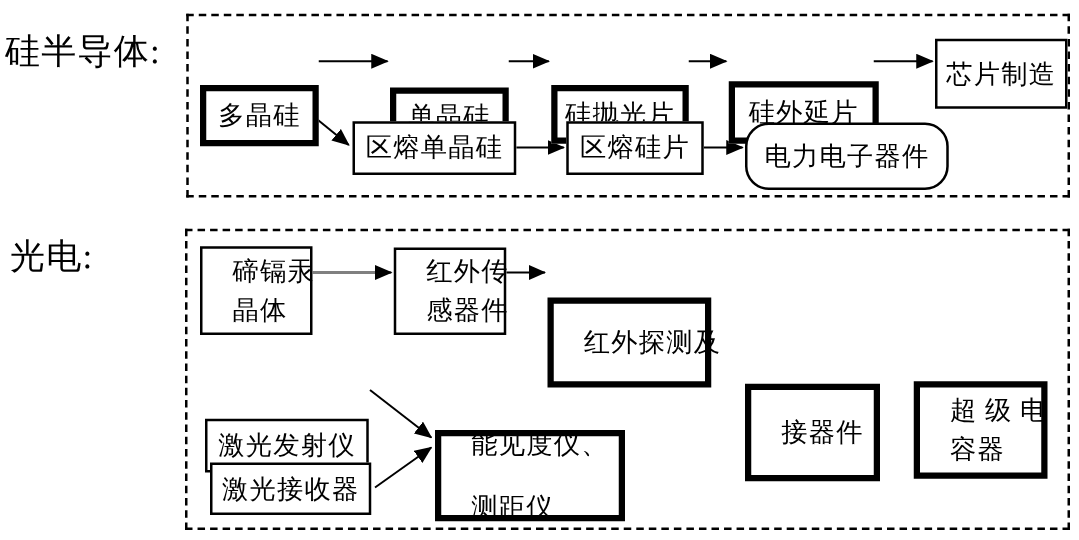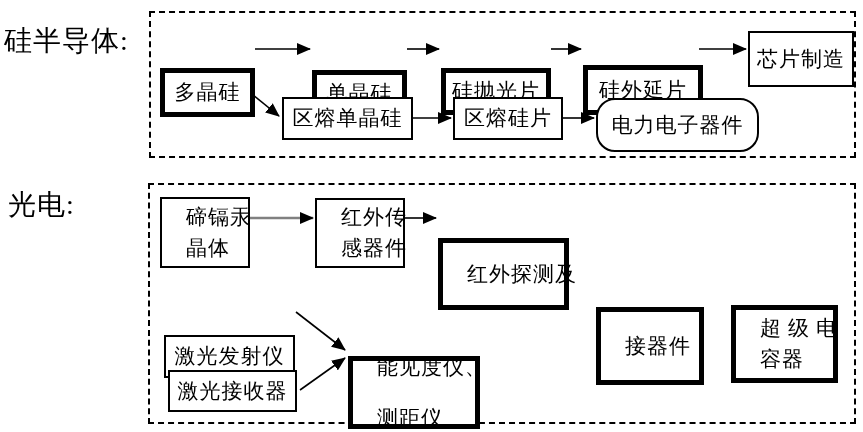--- a/index.html
+++ b/index.html
@@ -113,21 +113,21 @@
 </div>
 <div class="box thick ml" style="left:438px; top:198px; width:131px; height:72px;gap:36px;">
   <span class="ln">红外探测及</span>
 </div>
 <div class="box" style="left:164px; top:290px; width:131px; height:43px;margin-top:45px;">
   <span class="ln">激光发射仪</span>
 </div>
 <div class="box" style="left:168px; top:370px; width:129px; height:42px;text-align:center;">
   <span class="ln">激光接收器</span>
 </div>
-<div class="box thick ml" style="left:348px; top:316px; width:132px; height:73px;gap:20px;">
+<div class="box thick ml" style="left:348px; top:304px; width:152px; height:73px;gap:20px;">
   <span class="ln">能见度仪、</span>
   <span class="ln">测距仪</span>
 </div>
 <div class="box thick ml" style="left:596px; top:267px; width:108px; height:78px;">
   <span class="ln">接器件</span>
 </div>
 <div class="box thick ml" style="left:731px; top:265px; width:107px; height:78px;">
   <span class="ln ls-wide2">超级电</span>
   <span class="ln">容器</span>
 </div>

